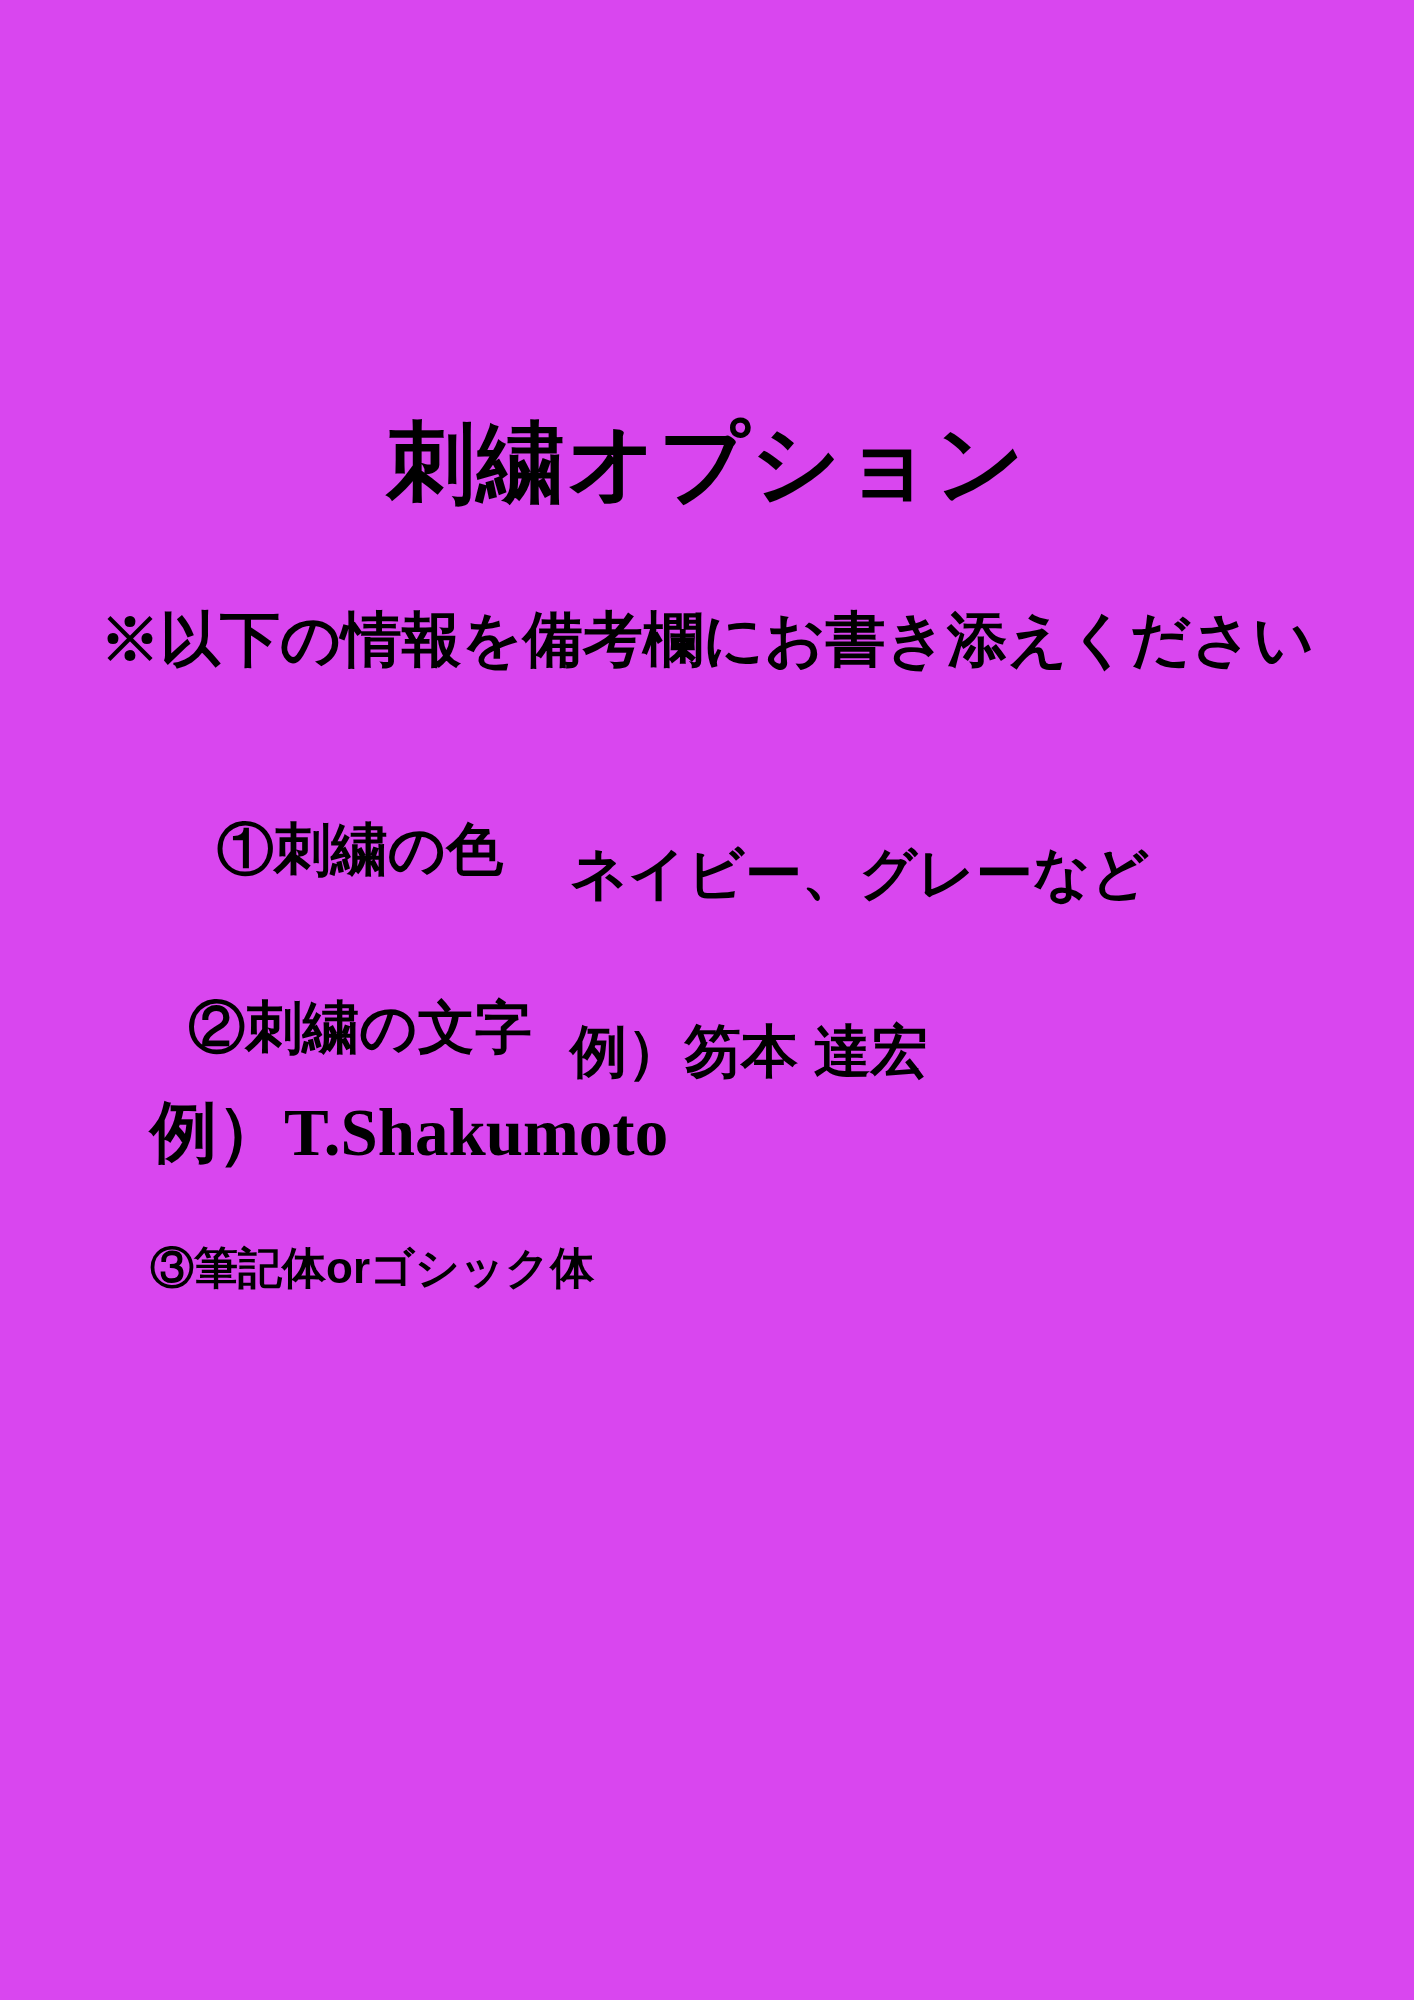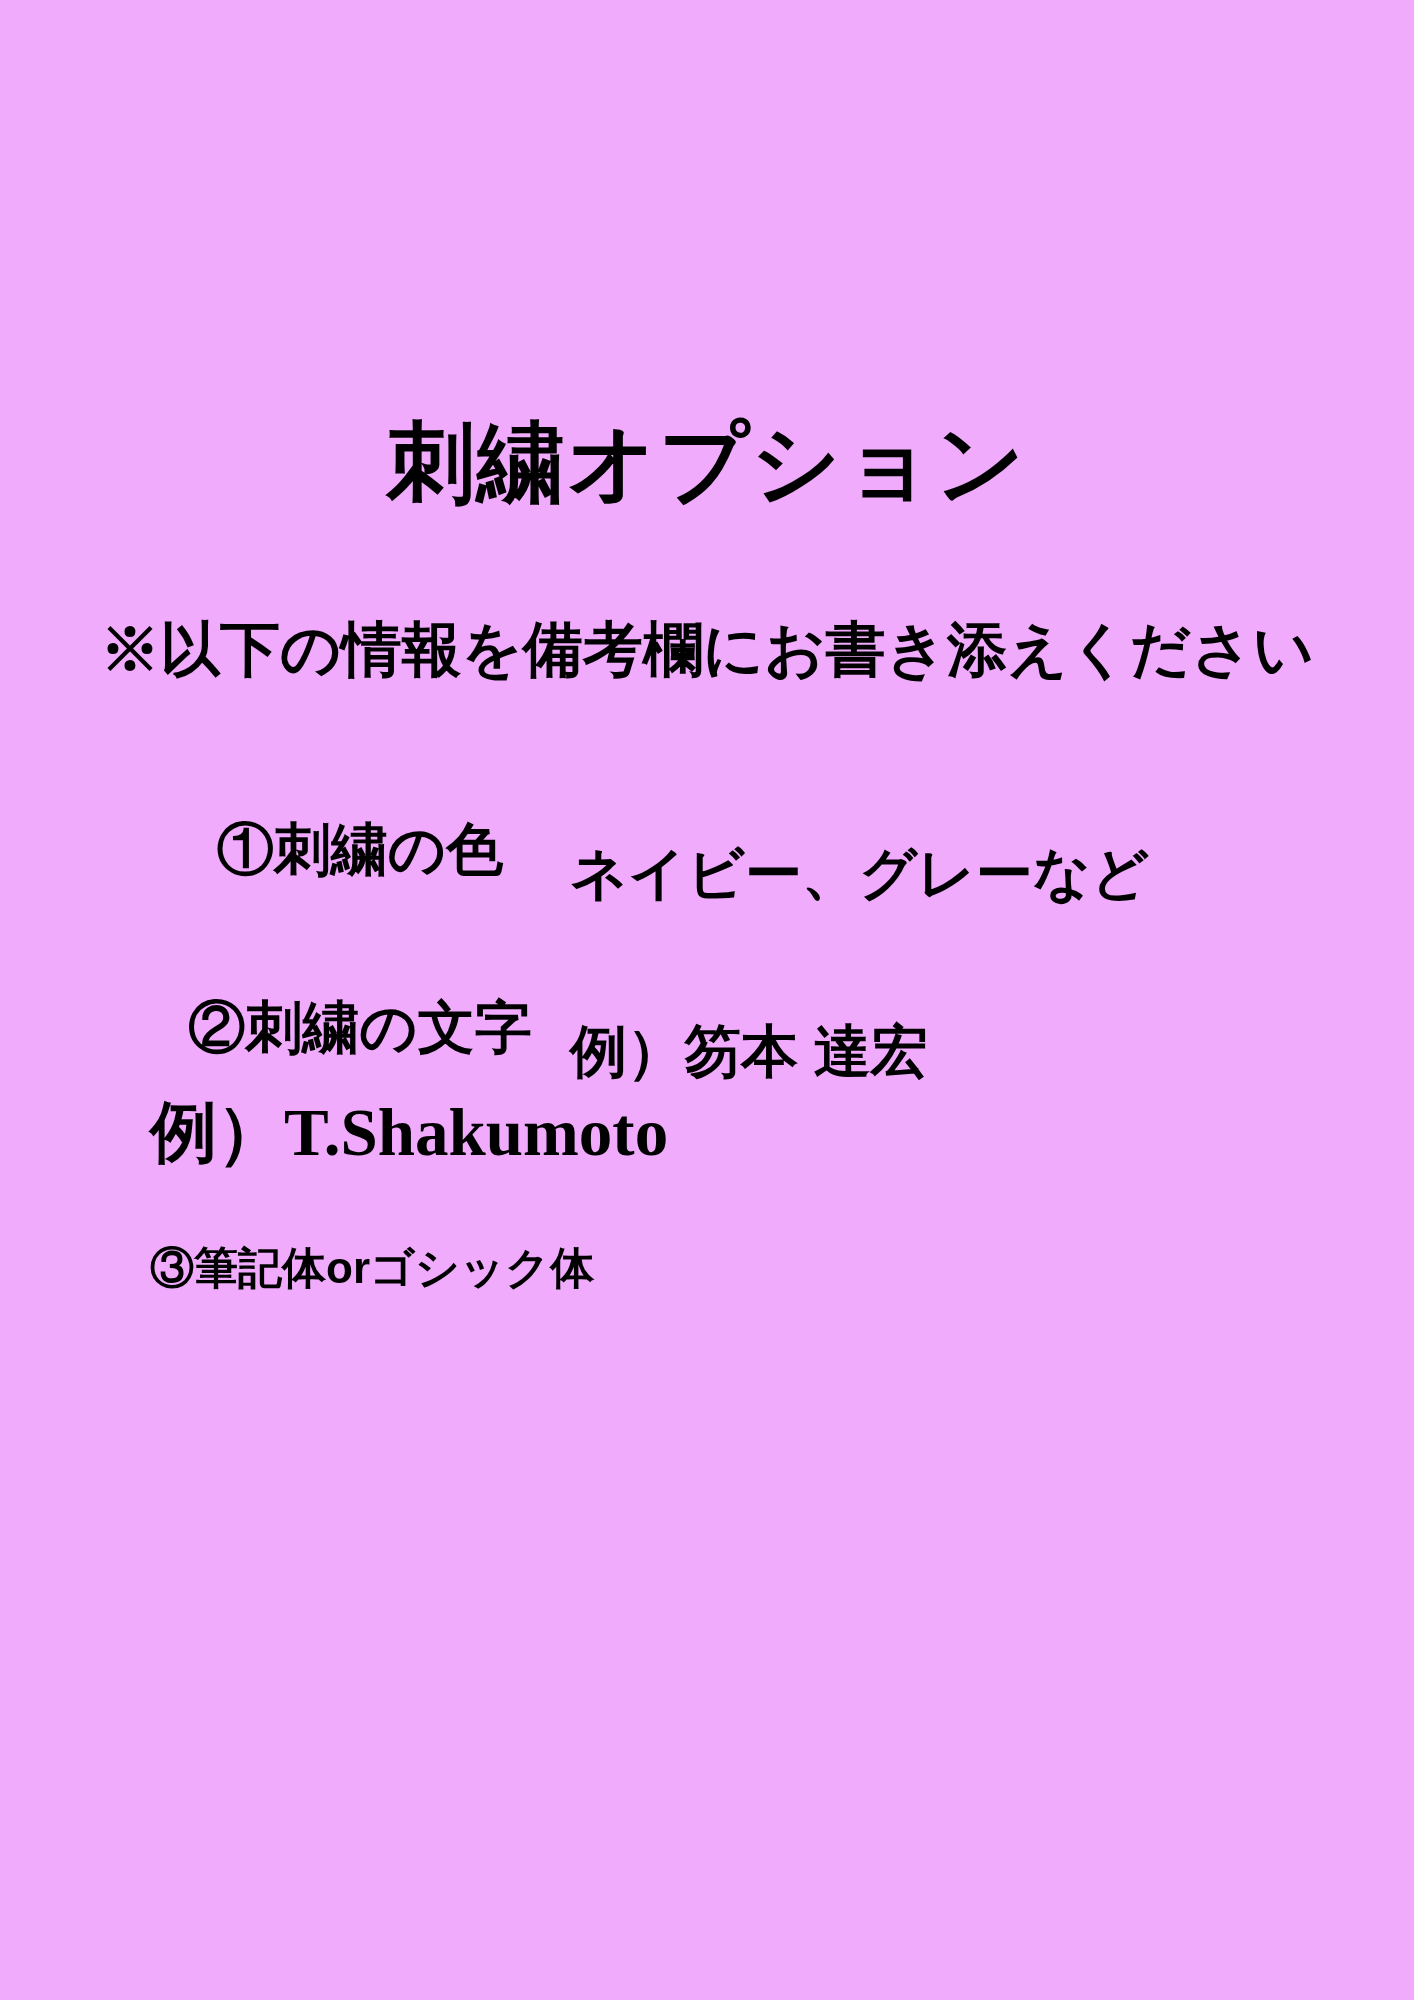--- a/index.html
+++ b/index.html
@@ -15,21 +15,21 @@
     color: #000000;
     overflow: hidden;
   }
 
   .page {
     position: absolute;
     top: 0;
     left: 0;
     width: 1414px;
     height: 2000px;
-    background: #f0abfc;
+    background: #d946ef;
   }
 
   .title {
     position: absolute;
     top: 415px;
     left: 0;
     width: 1414px;
     text-align: center;
     font-size: 88px;
     font-weight: 700;
@@ -41,21 +41,20 @@
   .subtitle {
     position: absolute;
     top: 605px;
     left: 0;
     width: 1414px;
     text-align: center;
     font-size: 60px;
     font-weight: 700;
     line-height: 1.15;
     white-space: nowrap;
-    margin-top: 10px;
   }
 
   .items {
     position: absolute;
     top: 815px;
     left: 150px;
     width: 1160px;
   }
 
   .item-row {

